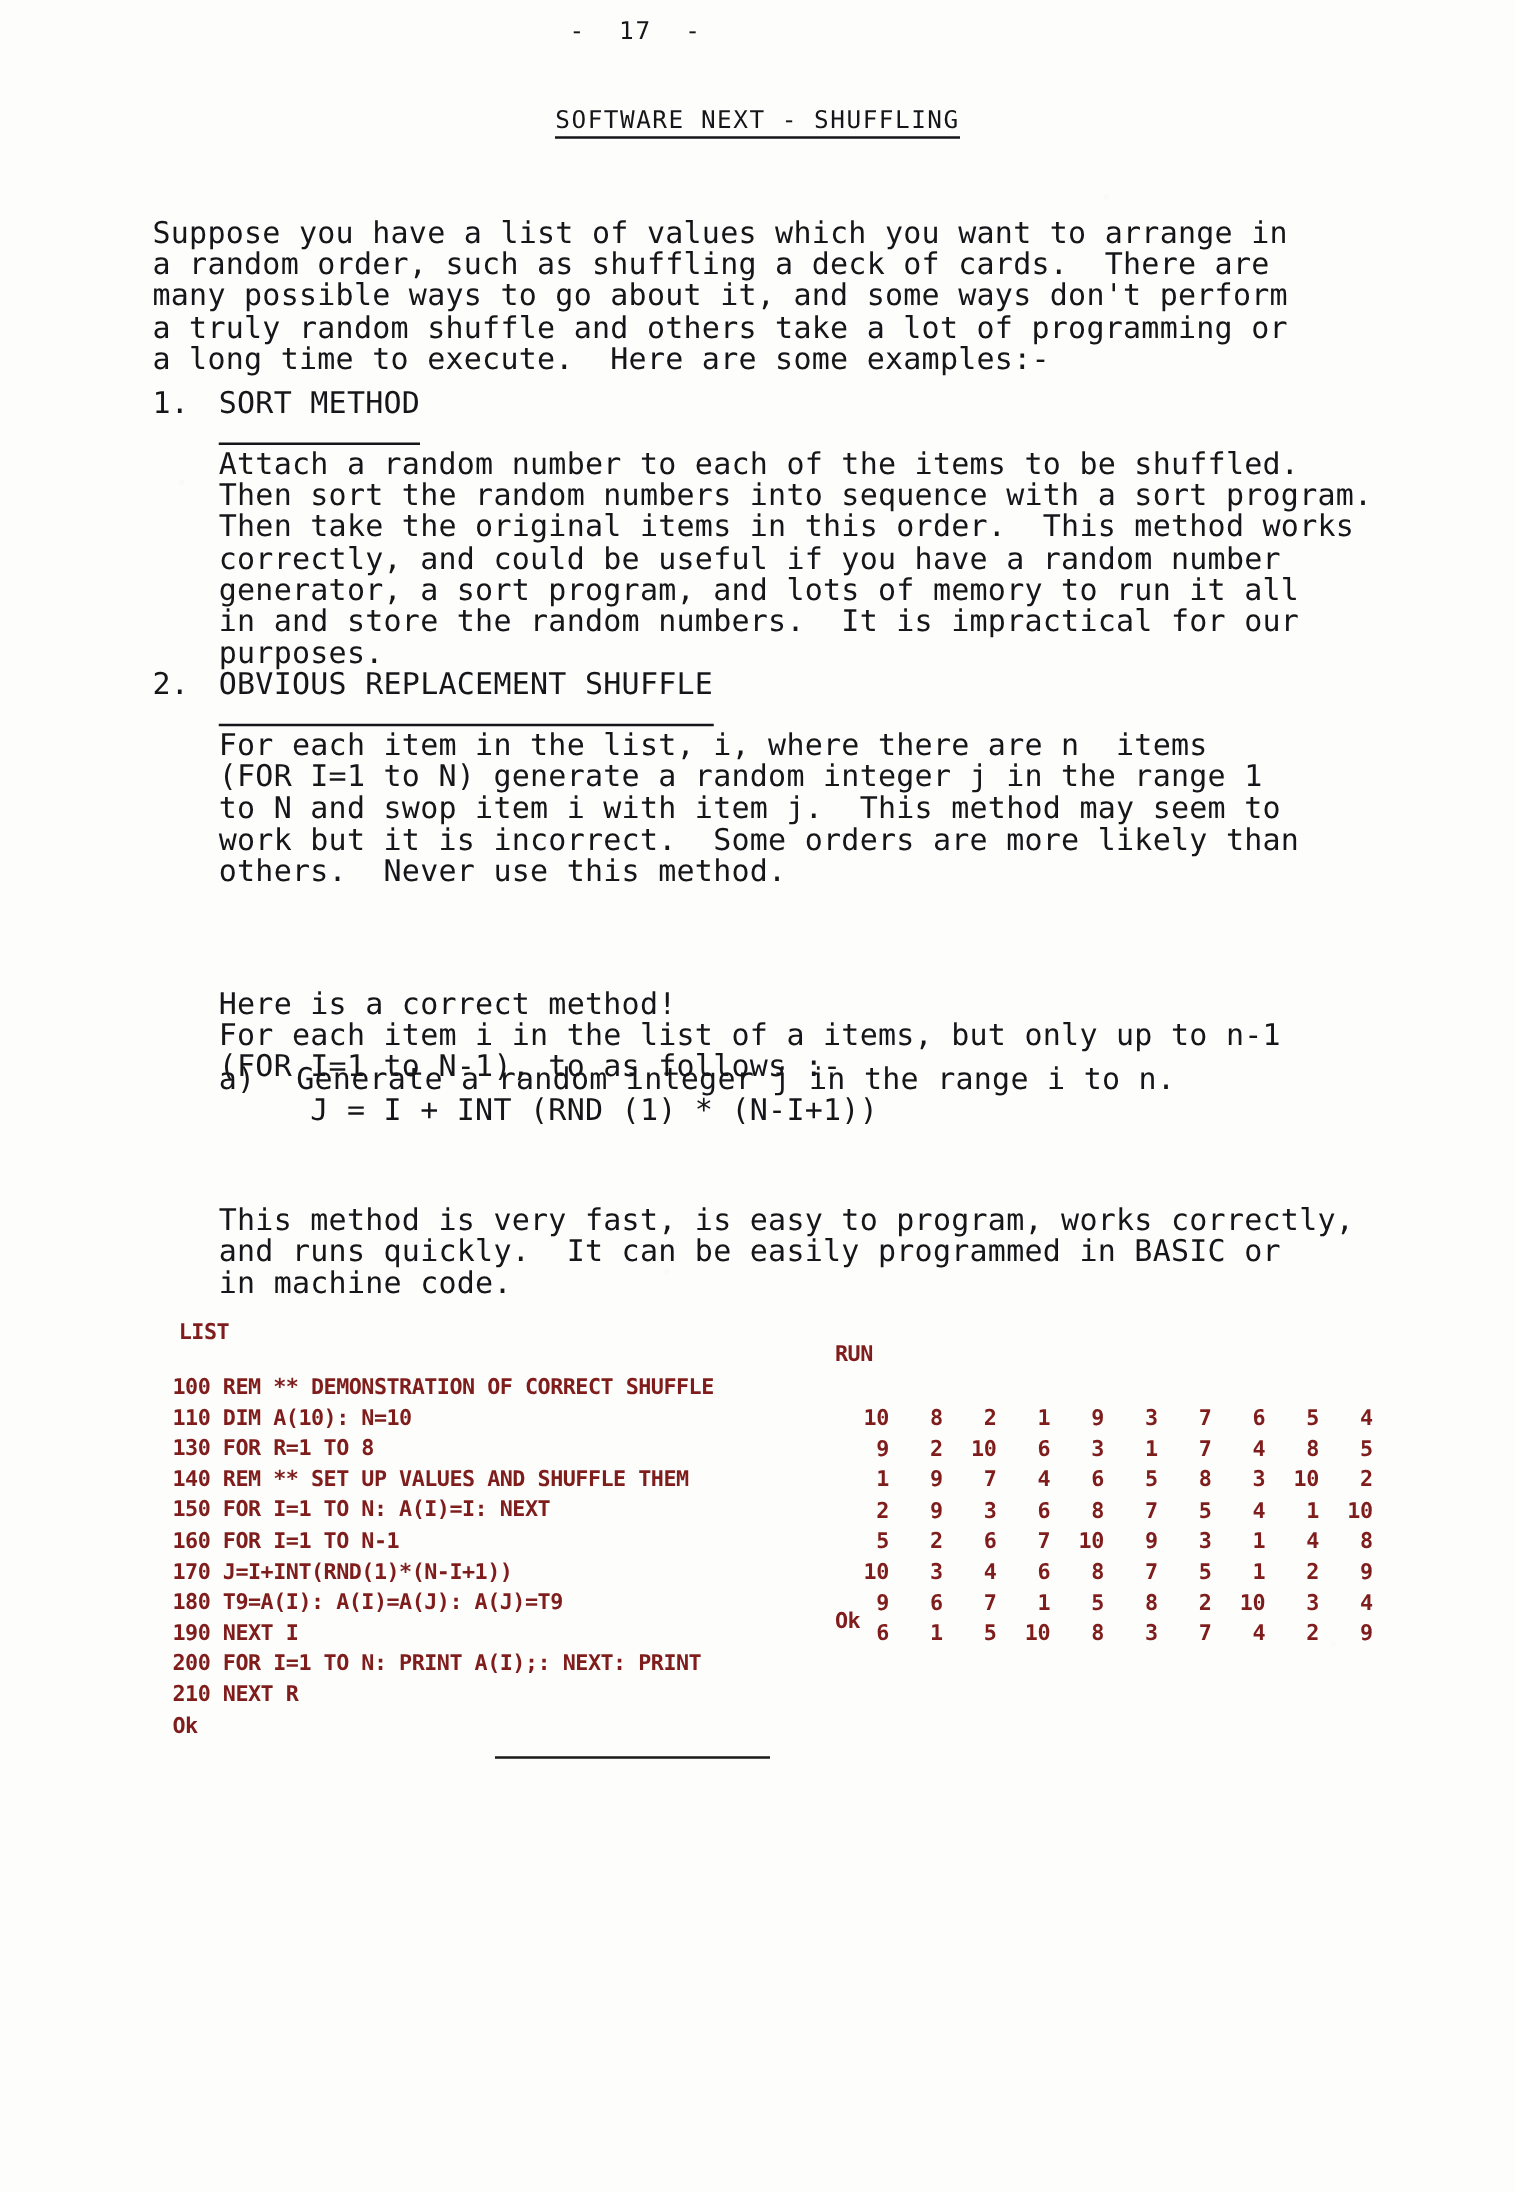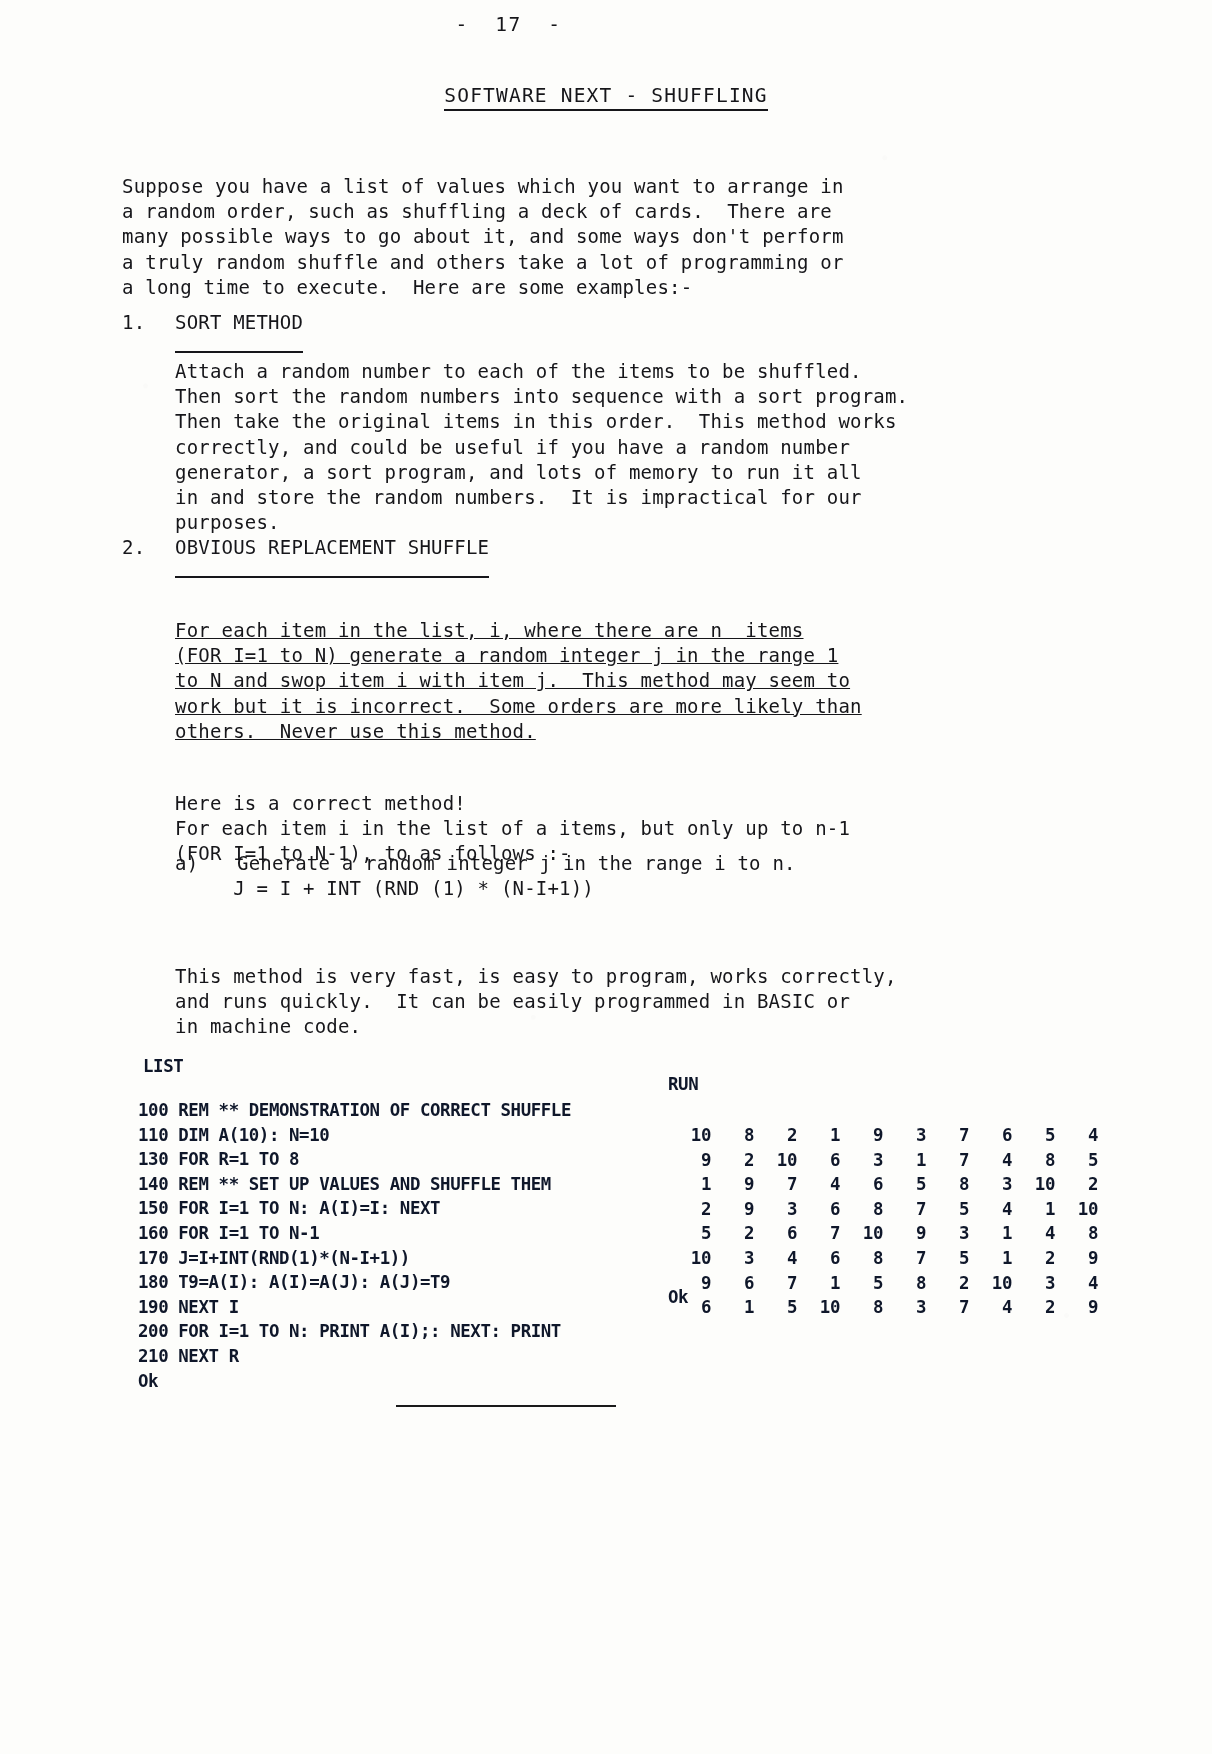--- a/index.html
+++ b/index.html
@@ -29,21 +29,21 @@
       radial-gradient(circle at 12% 22%, rgba(0,0,0,0.012) 0 2px, transparent 3px),
       radial-gradient(circle at 73% 9%, rgba(0,0,0,0.012) 0 2px, transparent 3px),
       radial-gradient(circle at 44% 58%, rgba(0,0,0,0.010) 0 2px, transparent 3px),
       radial-gradient(circle at 88% 75%, rgba(0,0,0,0.010) 0 2px, transparent 3px);
     pointer-events: none;
   }
 
   
   .tw {
     font-family: "DejaVu Sans Mono", monospace;
-    font-size: 19px;
+    font-size: 24px;
     line-height: 25.2px;
     letter-spacing: 0.2px;
     white-space: pre;
     color: #16161a;
   }
 
   .pagenum {
     position: absolute;
     top: 12px;
     left: 0;
@@ -68,21 +68,21 @@
   }
 
   .block {
     position: absolute;
   }
 
   .intro      { left: 122px; top: 174px; }
   .sec1-head  { left: 122px; top: 310px; }
   .sec1-body  { left: 175px; top: 359px; }
   .sec2-head  { left: 122px; top: 535px; }
-  .sec2-body  { left: 175px; top: 618px; text-decoration: underline; }
+  .sec2-body  { left: 175px; top: 584px; }
   .sec3-head  { left: 122px; top: 716px; }
   .sec3-body  { left: 175px; top: 764px; margin-top: 27px; }
   .sub-a      { left: 175px; top: 851px; }
   .sub-b      { left: 175px; top: 920px; }
   .closing    { left: 175px; top: 964px; }
 
   .secnum {
     display: inline-block;
     width: 53px;
   }
@@ -96,21 +96,21 @@
     width: 62px;
   }
 
   
   .dm {
     font-family: "DejaVu Sans Mono", monospace;
     font-size: 17.4px;
     line-height: 24.6px;
     font-weight: bold;
     white-space: pre;
-    color: #0f172a;
+    color: #7f1d1d;
     letter-spacing: -0.4px;
   }
   .listing-label { position: absolute; left: 143px; top: 1054px; }
   .listing       { position: absolute; left: 138px; top: 1098px; }
   .run-label     { position: absolute; left: 668px; top: 1072px; }
   .run-output    { position: absolute; left: 668px; top: 1098px; margin-top: 25px; }
   .run-ok        { position: absolute; left: 668px; top: 1285px; }
 
   .run-row span {
     display: inline-block;

